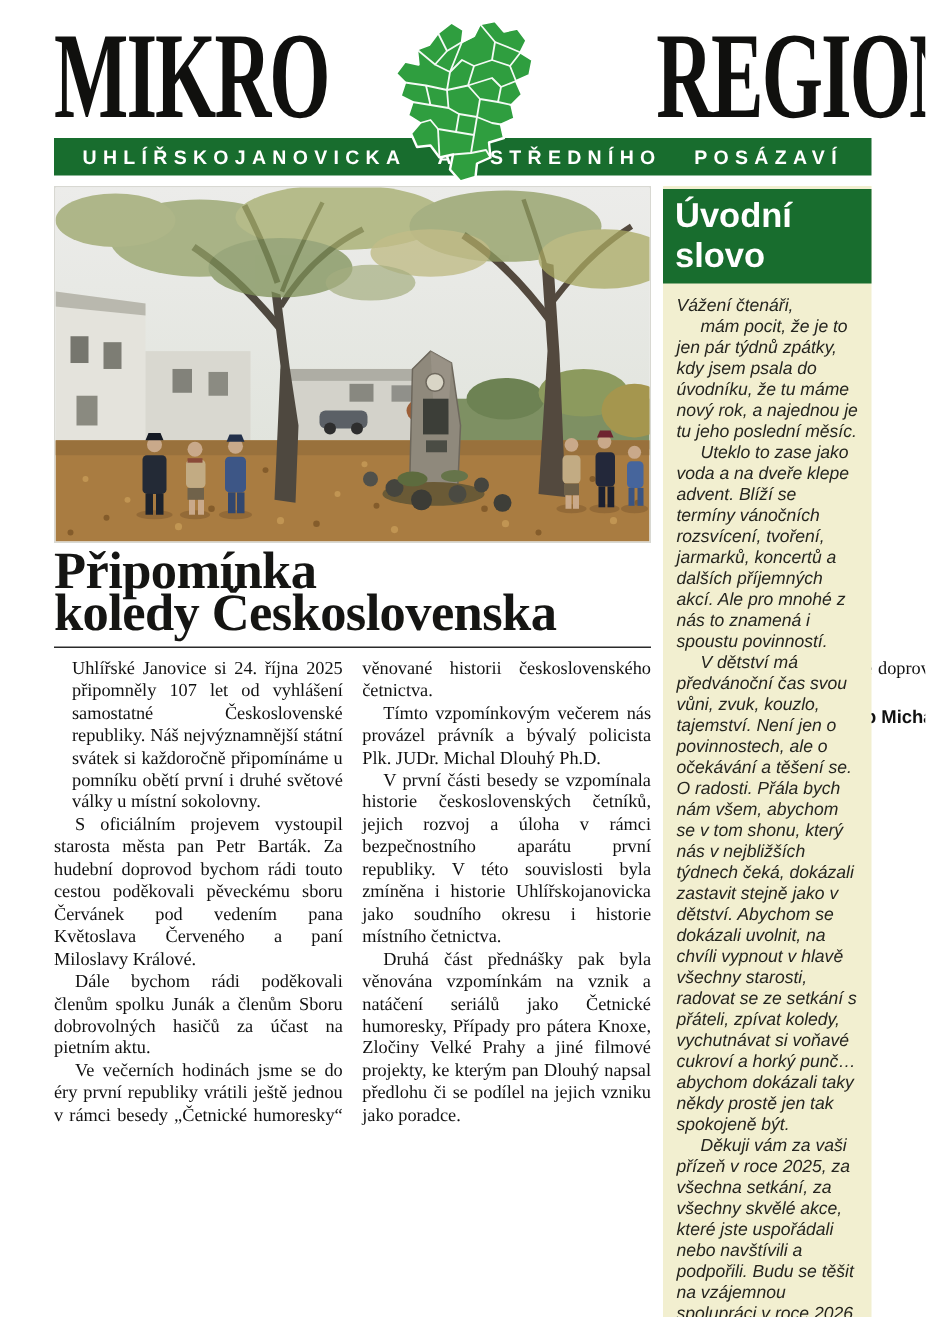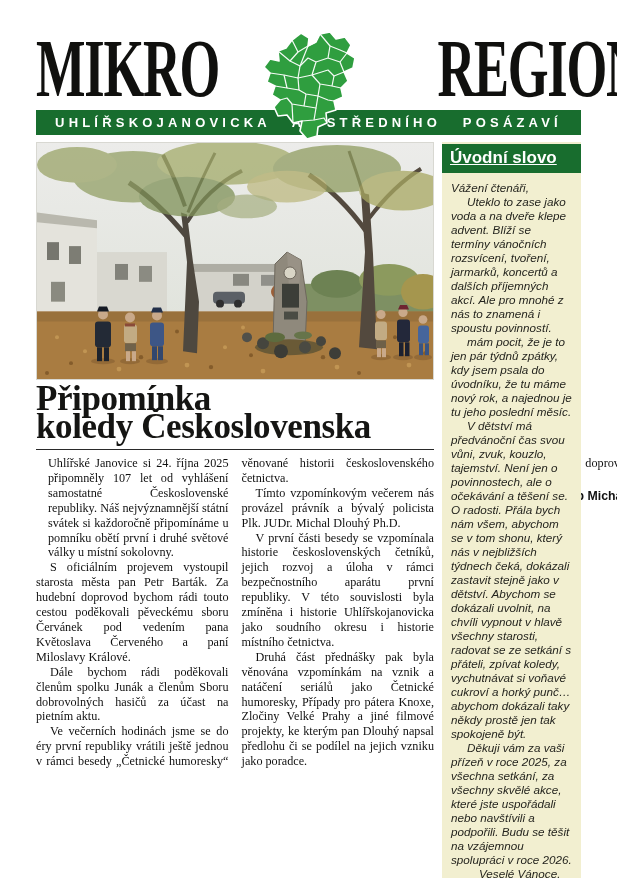--- a/index.html
+++ b/index.html
@@ -1,21 +1,21 @@
 <!DOCTYPE html>
 <html lang="cs"><head>
 <meta charset="utf-8">
 <style>
   html,body{margin:0;padding:0;background:#fff;}
   .page{position:relative;width:617px;height:878px;background:#fff;overflow:hidden;
         font-family:"Liberation Serif",serif;color:#111;}
   .inner{margin:0 36px;}
 
   
-  .masthead{padding-top:30px;}
+  .masthead{padding-top:12px;}
   .mast-row{display:flex;justify-content:space-between;align-items:flex-start;height:82px;position:relative;}
   .mast-word{font-family:"Liberation Serif",serif;font-weight:700;font-size:82px;line-height:78px;
              letter-spacing:-2px;color:#10100e;display:inline-block;}
   .mast-left{transform:scaleX(.64);transform-origin:left top;}
   .mast-right{transform:scaleX(.64);transform-origin:right top;}
   .mast-map{position:absolute;left:50%;top:-2px;transform:translateX(-50%);width:112px;height:114px;z-index:3;}
 
   .green-bar{background:#186d2e;color:#fff;font-family:"Liberation Sans",sans-serif;font-weight:700;}
   .subtitle-bar{position:relative;z-index:1;height:25px;line-height:25px;text-align:center;
                 font-size:13px;letter-spacing:4.2px;word-spacing:14px;margin-top:-2px;}
@@ -34,21 +34,21 @@
   .article{column-count:2;column-gap:13px;column-fill:auto;height:334px;
            font-size:12.2px;line-height:14.9px;text-align:justify;hyphens:auto;}
   .article p{margin:0;text-indent:14px;}
   .article p.lead{font-weight:400;text-indent:0;margin-left:12px;}
   .article p.sig{font-family:"Liberation Sans",sans-serif;font-weight:700;font-size:12.3px;
                  text-align:right;text-indent:0;margin-top:3px;}
 
   
   .sidebar{flex:1;background:#f2efd0;padding:0 0 8px 0;box-sizing:border-box;display:flex;flex-direction:column;}
   .sidebar-header{background:#186d2e;color:#fff;font-family:"Liberation Sans",sans-serif;
-                  font-weight:700;font-size:17px;padding:4px 8px 5px 8px;margin:2px 0 8px 0;text-decoration:underline;}
+                  font-weight:700;font-size:23px;padding:4px 8px 5px 8px;margin:2px 0 8px 0;}
   .sidebar-body{padding:0 9px;font-family:"Liberation Sans",sans-serif;font-style:italic;
                 font-size:11.7px;line-height:14px;color:#25251f;}
   .sidebar-body p{margin:0;text-indent:16px;}
   .sidebar-body p.first{text-indent:0;}
   .sidebar-body p.closing{text-indent:28px;}
 </style>
 </head>
 <body>
 
 <div class="page">
@@ -252,22 +252,22 @@
         <p>Druhá část přednášky pak byla věnována vzpomínkám na vznik a natáčení seriálů jako Četnické humoresky, Případy pro pátera Knoxe, Zločiny Velké Prahy a jiné filmové projekty, ke kterým pan Dlouhý napsal předlohu či se podílel na jejich vzniku jako poradce.</p>
         <p>Celý večer pak hudebně doprovázel Pepino Matura.</p>
         <p class="sig">Jakub Michálek</p>
       </div>
     </section>
 
     <aside class="sidebar">
       <div class="sidebar-header">Úvodní slovo</div>
       <div class="sidebar-body" lang="cs">
         <p class="first">Vážení čtenáři,</p>
+        <p>mám pocit, že je to jen pár týdnů zpátky, kdy jsem psala do úvodníku, že tu máme nový rok, a najednou je tu jeho poslední měsíc.</p>
         <p>Uteklo to zase jako voda a na dveře klepe advent. Blíží se termíny vánočních rozsvícení, tvoření, jarmarků, koncertů a dalších příjemných akcí. Ale pro mnohé z nás to znamená i spoustu povinností.</p>
-        <p>mám pocit, že je to jen pár týdnů zpátky, kdy jsem psala do úvodníku, že tu máme nový rok, a najednou je tu jeho poslední měsíc.</p>
         <p>V dětství má předvánoční čas svou vůni, zvuk, kouzlo, tajemství. Není jen o povinnostech, ale o očekávání a těšení se. O radosti. Přála bych nám všem, abychom se v tom shonu, který nás v nejbližších týdnech čeká, dokázali zastavit stejně jako v dětství. Abychom se dokázali uvolnit, na chvíli vypnout v hlavě všechny starosti, radovat se ze setkání s přáteli, zpívat koledy, vychutnávat si voňavé cukroví a horký punč… abychom dokázali taky někdy prostě jen tak spokojeně být.</p>
         <p>Děkuji vám za vaši přízeň v roce 2025, za všechna setkání, za všechny skvělé akce, které jste uspořádali nebo navštívili a podpořili. Budu se těšit na vzájemnou spolupráci v roce 2026.</p>
         <p class="closing">Veselé Vánoce.</p>
       </div>
 
     </aside>
   </div>
 
 </div>
 

